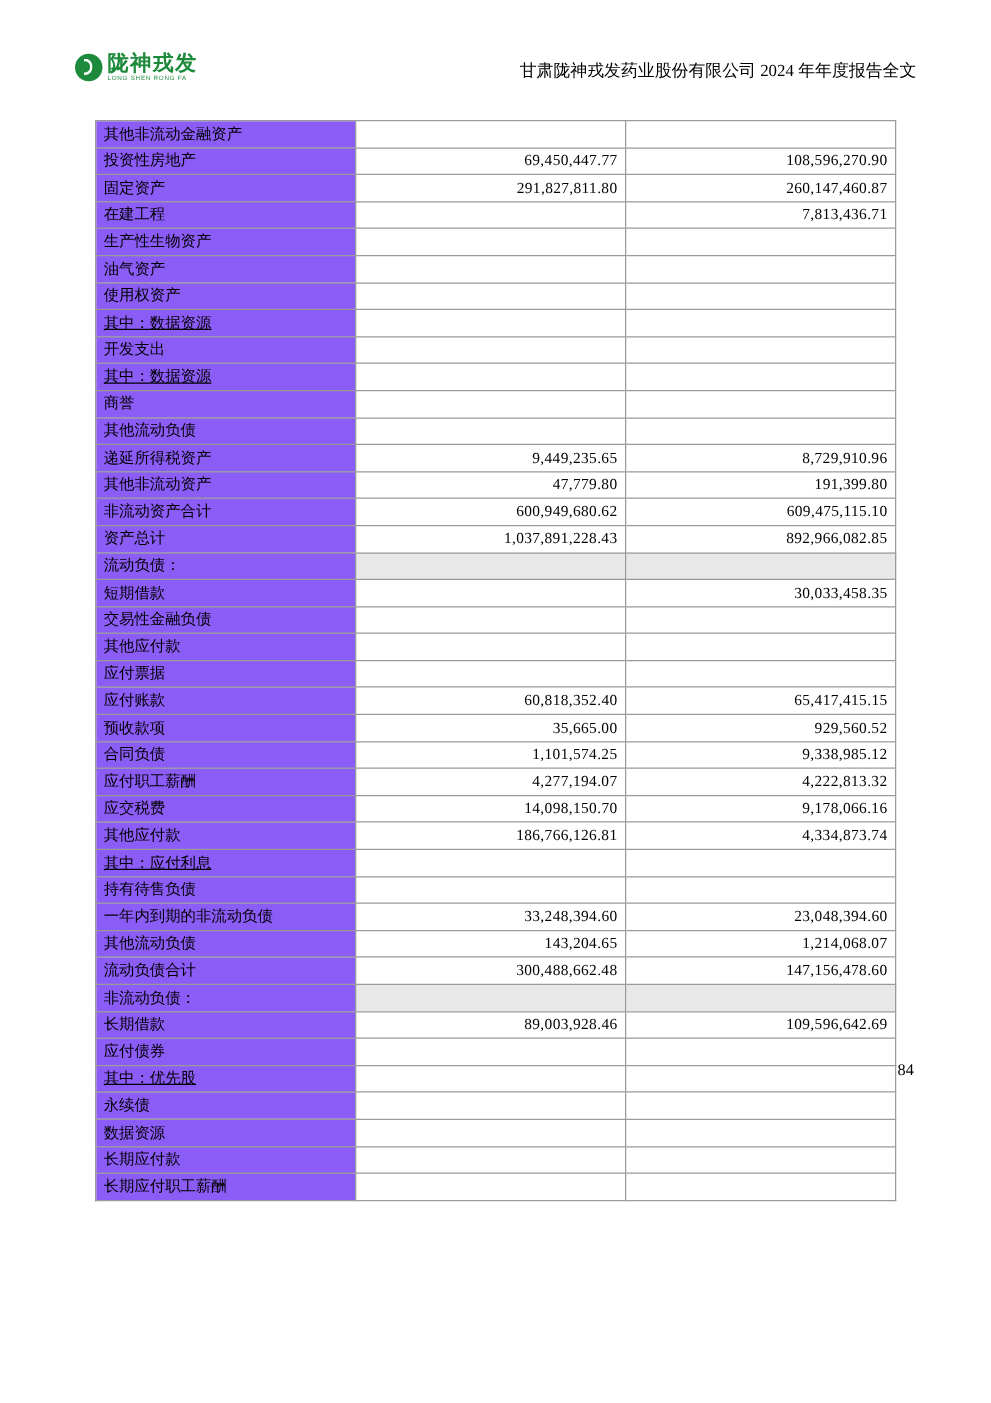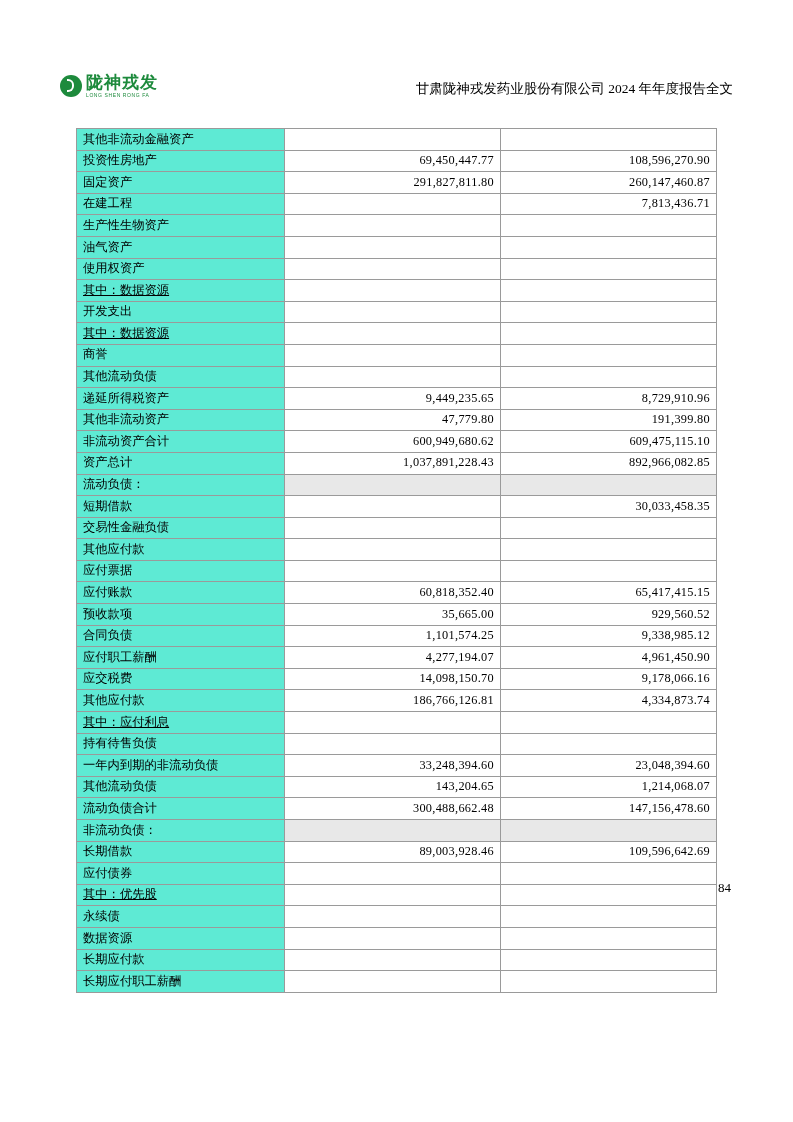--- a/index.html
+++ b/index.html
@@ -13,21 +13,20 @@
     font-family: "Liberation Serif", "DejaVu Serif", serif;
     color: #000000;
     position: relative;
     overflow: hidden;
   }
   .page {
     position: relative;
     width: 793px;
     height: 936px;
     box-sizing: border-box;
-    margin-top: 32px;
   }
   
   .header {
     position: absolute;
     top: 42px;
     left: 60px;
     right: 60px;
     height: 40px;
   }
   .logo {
@@ -102,21 +101,21 @@
     border: 1px solid #9a9a9a;
     height: 21.6px;
     font-size: 12.3px;
     padding: 0 6px;
     box-sizing: border-box;
     vertical-align: middle;
     line-height: 1.1;
   }
   td.label {
     width: 208px;
-    background: #5eead4;
+    background: #8b5cf6;
     white-space: nowrap;
   }
   td.num {
     width: 216px;
     text-align: right;
     background: #ffffff;
     font-family: "Liberation Serif", serif;
     letter-spacing: 0.3px;
   }
   td.num.shaded {
@@ -269,21 +268,21 @@
             <td class="num">929,560.52</td>
           </tr>
           <tr>
             <td class="label ind1">合同负债</td>
             <td class="num">1,101,574.25</td>
             <td class="num">9,338,985.12</td>
           </tr>
           <tr>
             <td class="label ind1">应付职工薪酬</td>
             <td class="num">4,277,194.07</td>
-            <td class="num">4,961,450.90</td>
+            <td class="num">4,222,813.32</td>
           </tr>
           <tr>
             <td class="label ind1">应交税费</td>
             <td class="num">14,098,150.70</td>
             <td class="num">9,178,066.16</td>
           </tr>
           <tr>
             <td class="label ind1">其他应付款</td>
             <td class="num">186,766,126.81</td>
             <td class="num">4,334,873.74</td>

